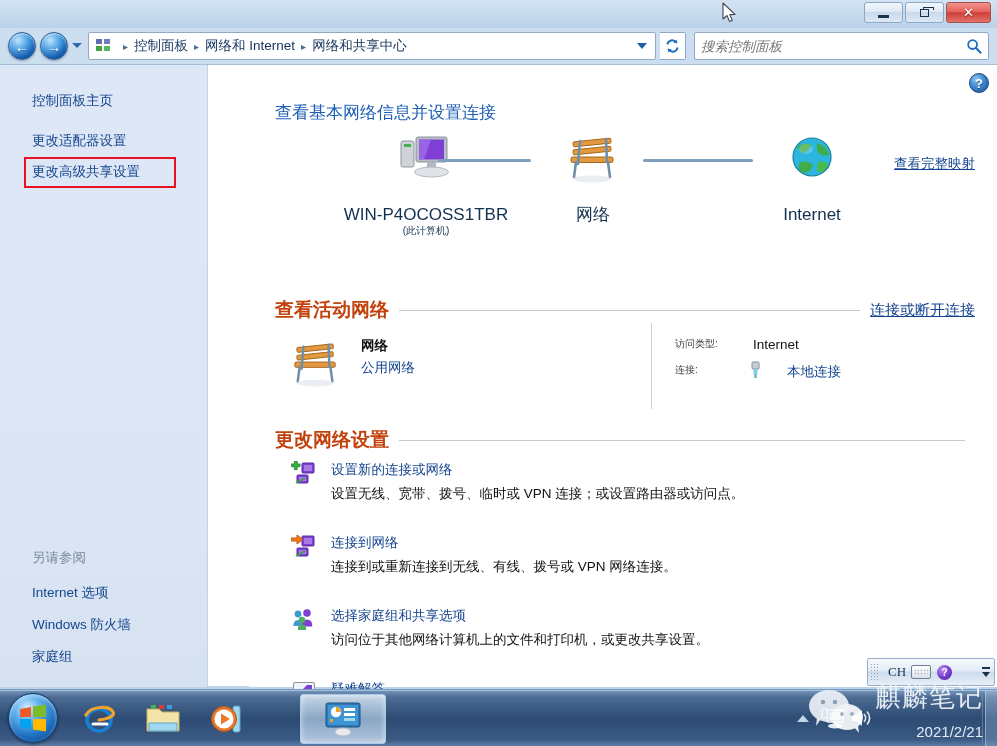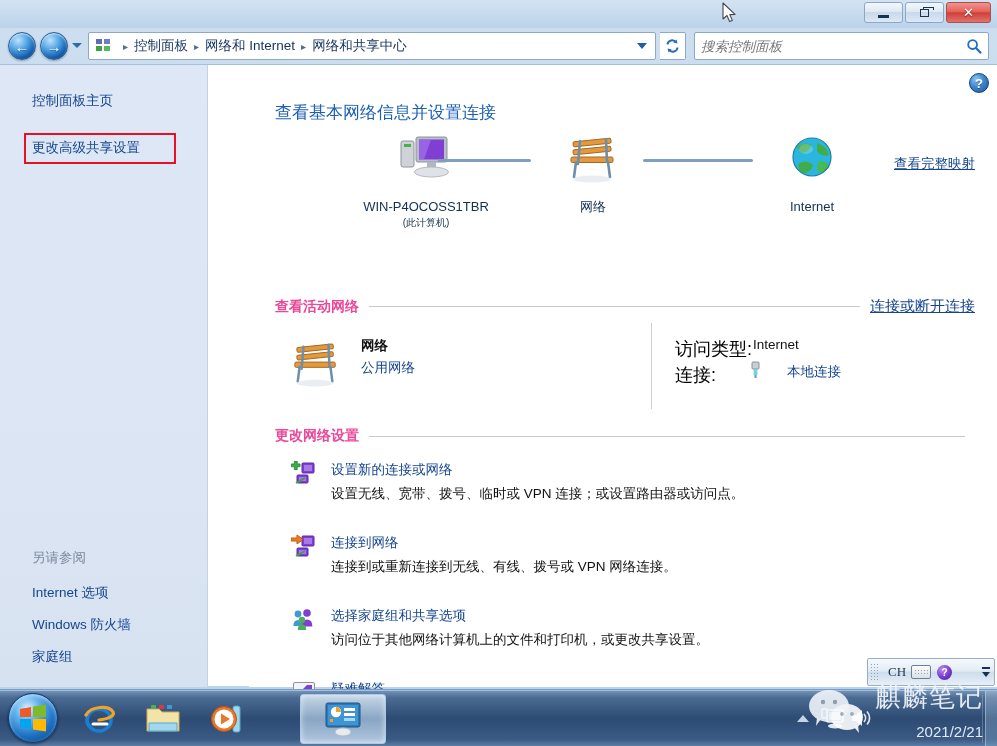--- a/index.html
+++ b/index.html
@@ -137,43 +137,43 @@
     display:flex;align-items:center;justify-content:center;
     text-shadow:0 1px 1px rgba(0,0,0,.4);
   }
   #page-title {
     position:absolute; left:26px; top:36px; font-size:17px; color:#1c5fb5;
   }
 
   
   #netmap { position:absolute; left:26px; top:68px; width:700px; height:90px; }
   .node { position:absolute; text-align:center; }
-  .node .label { font-size:13px; color:#12304f; margin-top:10px; line-height:16px; white-space:nowrap;}
+  .node .label { font-size:17px; color:#12304f; margin-top:18px; line-height:16px; white-space:nowrap;}
   .node .sub   { font-size:10px; color:#12304f; line-height:16px; }
   .link-line { position:absolute; height:3px; background:#7e9fc0; border-radius:2px; }
   #viewfullmap {
     position:absolute; right:0; top:22px; font-size:13.5px; color:#15458f;
     text-decoration:underline; cursor:default; white-space:nowrap;
   }
 
   
   .sec {
     position:absolute; left:26px; width:700px;
     display:flex; align-items:center;
   }
-  .sec .sec-title { font-size:14px; color:#ec4899; font-weight:bold; white-space:nowrap; }
+  .sec .sec-title { font-size:19px; color:#c2410c; font-weight:bold; white-space:nowrap; }
   .sec .rule { flex:1; height:1px; background:#c9c9c9; margin:0 10px; }
   .sec .sec-link { font-size:15px; color:#15458f; text-decoration:underline; cursor:default; white-space:nowrap;}
 
   #active-rows { position:absolute; left:26px; top:268px; width:700px; height:80px; }
   #bench-ico { position:absolute; left:12px; top:6px; }
   #net-name { position:absolute; left:86px; top:4px; font-size:13.5px; font-weight:bold; color:#111; }
   #net-type { position:absolute; left:86px; top:26px; font-size:13.5px; color:#15458f; cursor:default;}
   #vdivider { position:absolute; left:376px; top:-10px; width:1px; height:86px; background:#cfcfcf; }
-  .kv { position:absolute; font-size:18px; color:#000000; white-space:nowrap; }
+  .kv { position:absolute; font-size:10px; color:#404040; white-space:nowrap; }
   .kv-val { position:absolute; font-size:13.5px; color:#111; }
   .kv-link { position:absolute; font-size:13.5px; color:#15458f; text-decoration:none; cursor:default;margin-left:20px;}
 
   
   .cs-item { position:absolute; left:26px; width:700px; }
   .cs-ico { position:absolute; left:16px; top:0; width:26px; height:26px; }
   .cs-title { position:absolute; left:56px; top:0; font-size:13.5px; color:#15458f; cursor:default; }
   .cs-desc  { position:absolute; left:56px; top:24px; font-size:13.5px; color:#111; white-space:nowrap;}
 
   
@@ -301,20 +301,21 @@
       </svg>
     </div>
   </div>
 
   <div id="content">
 
     <div id="sidebar">
       <div id="side-top">
         <div class="side-link">控制面板主页</div>
         <div id="side-gap"></div>
+        <div class="side-link">更改适配器设置</div>
         <div id="highlight-box">
           <div class="side-link">更改高级共享设置</div>
         </div>
       </div>
 
       <div id="seealso">
         <div class="head">另请参阅</div>
         <div class="side-link">Internet 选项</div>
         <div class="side-link">Windows 防火墙</div>
         <div class="side-link">家庭组</div>

